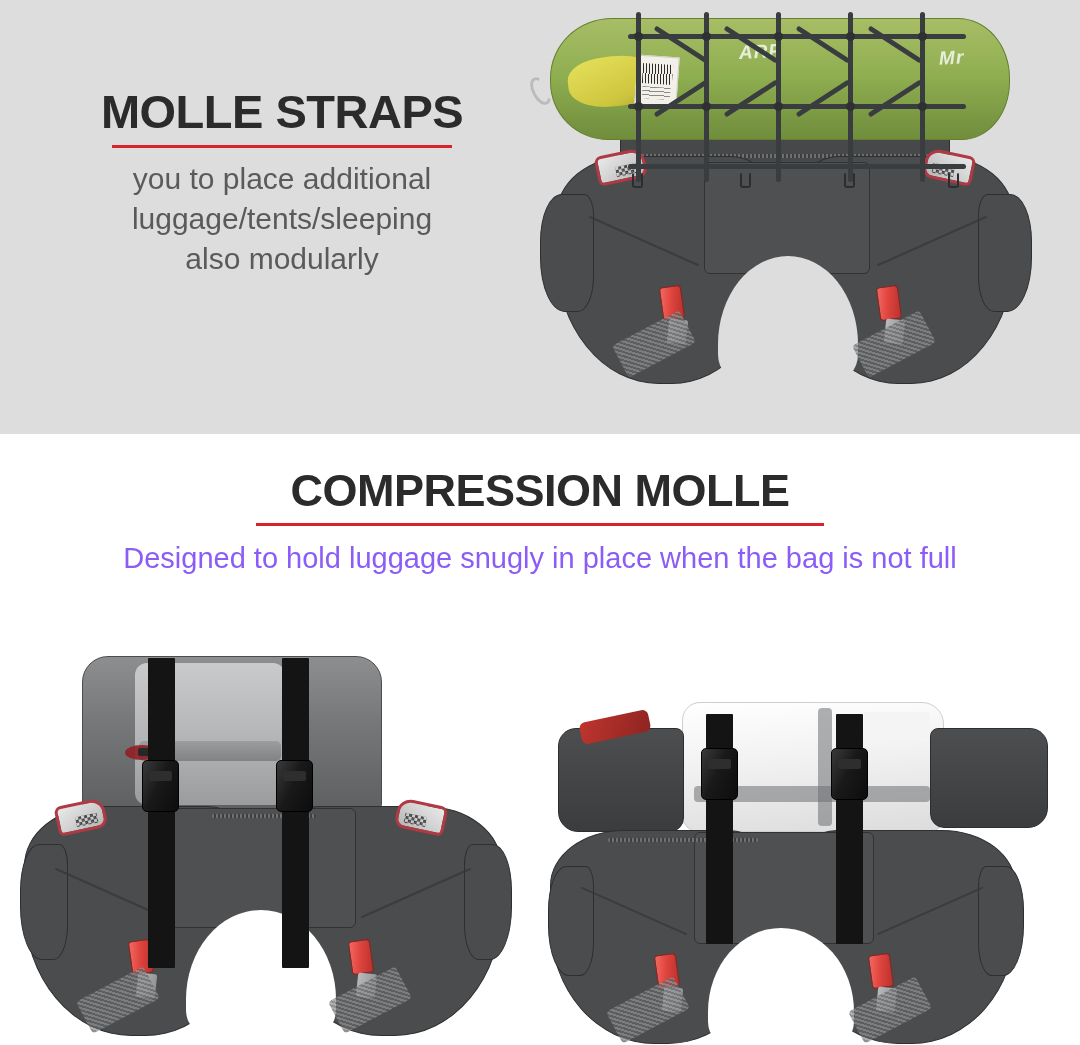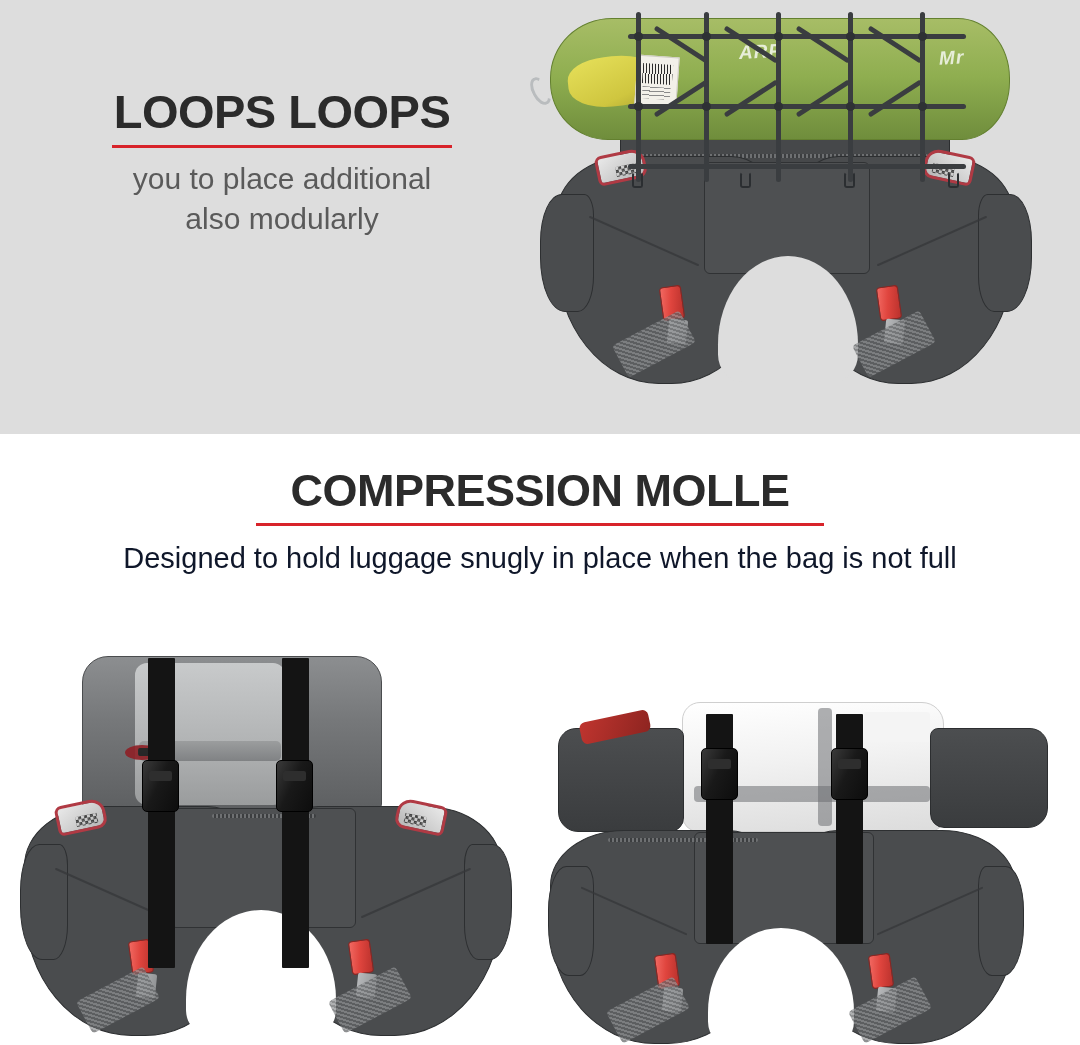--- a/index.html
+++ b/index.html
@@ -39,21 +39,21 @@
   .rule-1 { width: 340px; }
   .body-text {
     color: #5a5a5a; font-size: 30px; line-height: 1.33; margin-top: 11px;
   }
 
   .copy-center {
     position: absolute; left: 0; top: 468px; width: 1080px; text-align: center;
   }
   .heading-2 { font-size: 45px; }
   .rule-2 { width: 568px; }
-  .body-text-2 { font-size: 29px; line-height: 1.38; margin-top: 12px; color: #0f172a; }
+  .body-text-2 { font-size: 29px; line-height: 1.38; margin-top: 12px; color: #8b5cf6; }
 
   
   .photo { position: absolute; overflow: hidden; }
   .photo-top    { left: 528px; top: 4px;   width: 552px; height: 412px; }
   .photo-bl     { left: 20px;  top: 648px; width: 520px; height: 397px; }
   .photo-br     { left: 548px; top: 688px; width: 500px; height: 357px; }
 
   .stage { position: absolute; inset: 0; }
 
   
@@ -235,24 +235,25 @@
   .jacket-white-tab {
     position: absolute; background: #f4f4f4; border-radius: 3px;
   }
 </style>
 </head>
 <body>
 
 <div class="panel-top">
 
   <div class="copy-left">
-    <div class="heading heading-1">LOOPS LOOPS</div>
+    <div class="heading heading-1">MOLLE STRAPS</div>
     <div class="rule rule-1"></div>
     <div class="body-text">
       <div>you to place additional</div>
+      <div>luggage/tents/sleeping</div>
       <div>also modularly</div>
     </div>
   </div>
 
   <div class="photo photo-top">
     <div class="stage">
 
       <div class="bag">
 
         <div class="bag-top-block" style="left:92px; top:118px; width:330px; height:70px;"></div>

